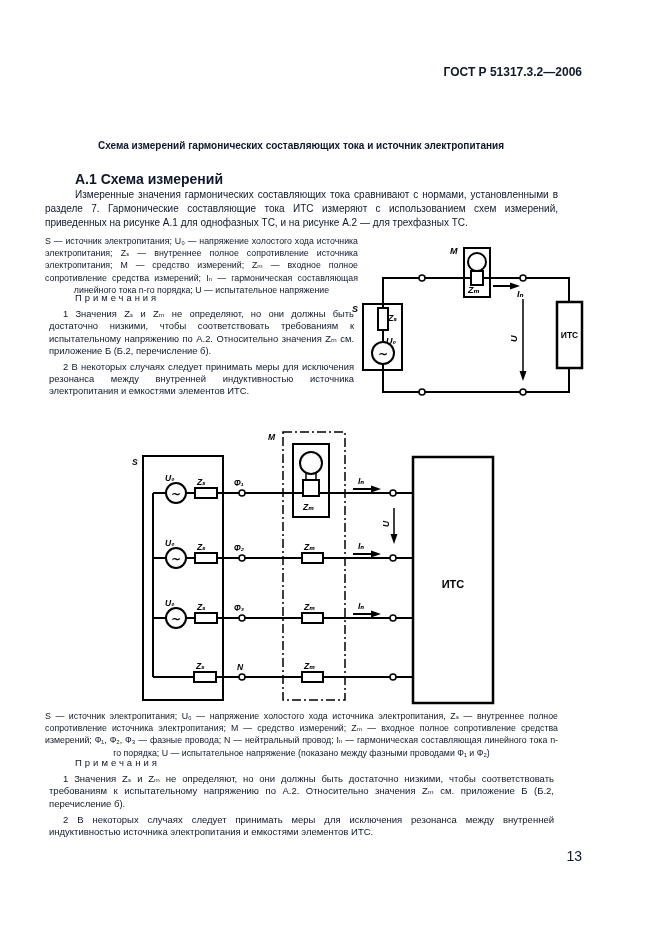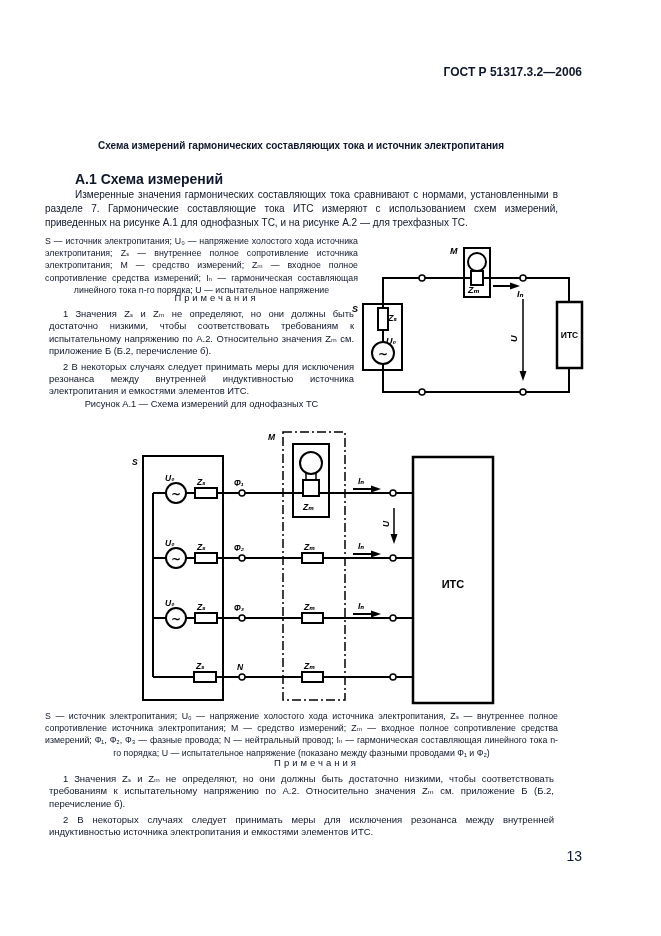--- a/index.html
+++ b/index.html
@@ -15,21 +15,21 @@
   #main-title{top:140px;left:45px;width:512px;text-align:center;font-weight:bold;font-size:10px;}
   #sec-head{top:171px;left:75px;font-weight:bold;font-size:14px;}
   #sec-para{top:188px;left:45px;width:513px;font-size:10px;line-height:14px;
             text-align:justify;text-indent:30px;}
   #fig1-legend{top:235px;left:45px;width:313px;font-size:8.8px;line-height:12.2px;
                text-align:justify;text-align-last:center;}
   #fig1-notes{top:292px;left:45px;width:313px;font-size:9.4px;line-height:12.2px;}
   #fig2-legend{top:710px;left:45px;width:513px;font-size:8.8px;line-height:12.2px;
                text-align:justify;text-align-last:center;}
   #fig2-notes{top:757px;left:45px;width:513px;font-size:9.5px;line-height:12.2px;}
-  .notes-head{text-indent:30px;letter-spacing:3px;text-align:center;}
+  .notes-head{text-indent:30px;letter-spacing:3px;}
   .note{margin:4px;text-indent:14px;text-align:justify;}
   #fig1-caption{top:399px;left:45px;width:313px;text-align:center;font-size:9.3px;}
   #fig2-caption{top:831px;left:45px;width:513px;text-align:center;font-size:9.5px;}
   #pagenum{top:848px;right:79px;font-size:14px;}
   #fig1-svg{top:240px;left:350px;}
   #fig2-svg{top:428px;left:130px;}
   
   svg{display:block;}
   .wire{stroke:#000;stroke-width:2;fill:none;}
   .wire-thin{stroke:#000;stroke-width:1.5;fill:none;}
@@ -64,21 +64,20 @@
   <div class="abs" id="sec-para">Измеренные значения гармонических составляющих тока сравнивают с нормами, установленными в разделе 7. Гармонические составляющие тока ИТС измеряют с использованием схем измерений, приведенных на рисунке А.1 для однофазных ТС, и на рисунке А.2 — для трехфазных ТС.</div>
 
   <div class="abs" id="fig1-legend">S — источник электропитания; U₀ — напряжение холостого хода источника электропитания; Zₛ — внутреннее полное сопротивление источника электропитания; М — средство измерений; Zₘ — входное полное сопротивление средства измерений; Iₙ — гармоническая составляющая линейного тока n-го порядка; U — испытательное напряжение</div>
 
   <div class="abs" id="fig1-notes">
     <div class="notes-head">Примечания</div>
     <p class="note">1 Значения Zₛ и Zₘ не определяют, но они должны быть достаточно низкими, чтобы соответствовать требованиям к испытательному напряжению по А.2. Относительно значения Zₘ см. приложение Б (Б.2, перечисление б).</p>
     <p class="note">2 В некоторых случаях следует принимать меры для исключения резонанса между внутренней индуктивностью источника электропитания и емкостями элементов ИТС.</p>
   </div>
 
-  <div class="abs" id="fig1-caption">Рисунок А.1 — Схема измерений для однофазных ТС</div>
 
   <svg class="abs" id="fig1-svg" width="245" height="165" viewBox="0 0 245 165">
 
     <path class="wire" d="M33,68 L33,38 L219,38 L219,62"></path>
     <path class="wire" d="M33,90 L33,102"></path>
     <path class="wire" d="M33,124 L33,152 L219,152 L219,128"></path>
 
     <rect class="box" x="13" y="64" width="39" height="66"></rect>
     <rect class="comp" x="28" y="68" width="10" height="22"></rect>
     <circle class="comp" cx="33" cy="113" r="11"></circle>

